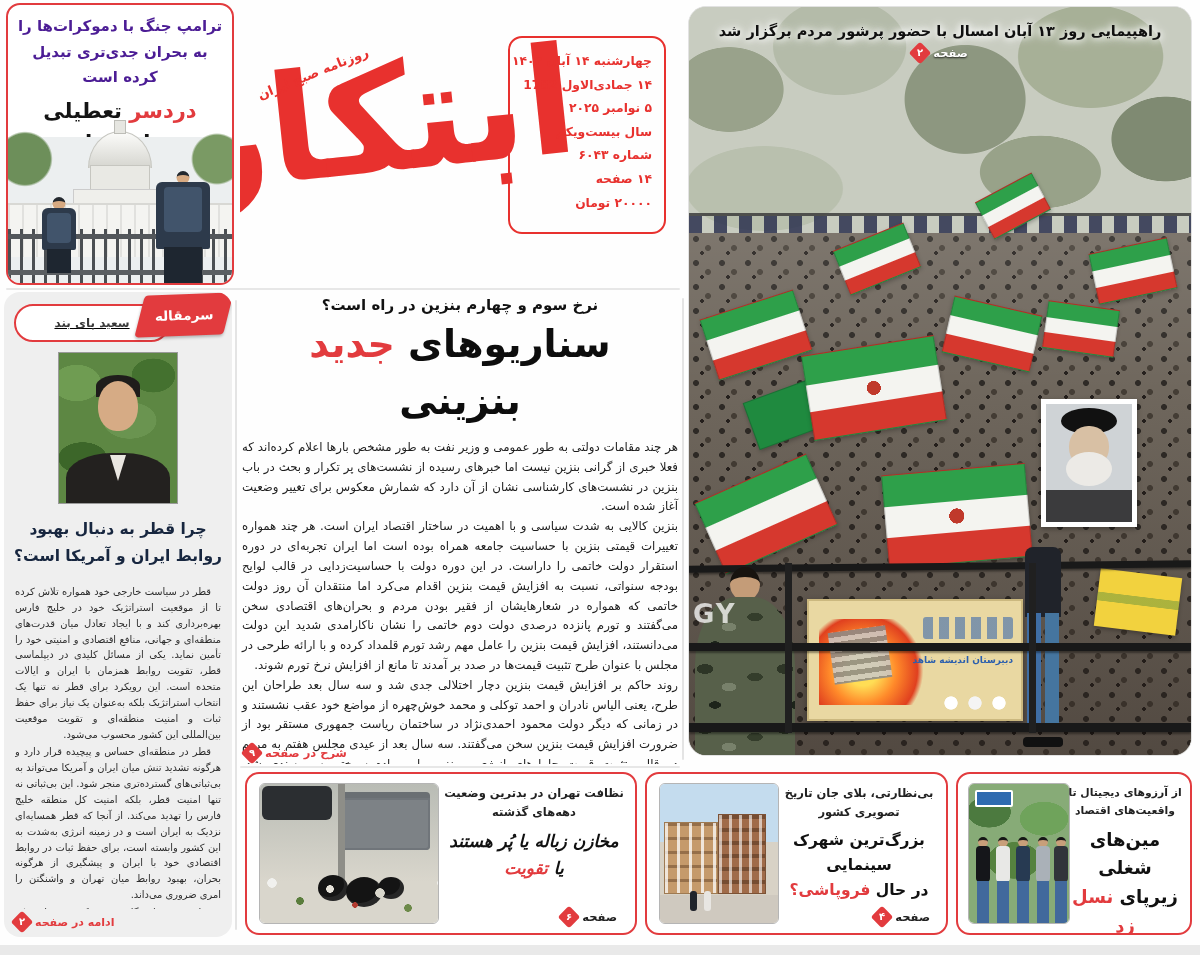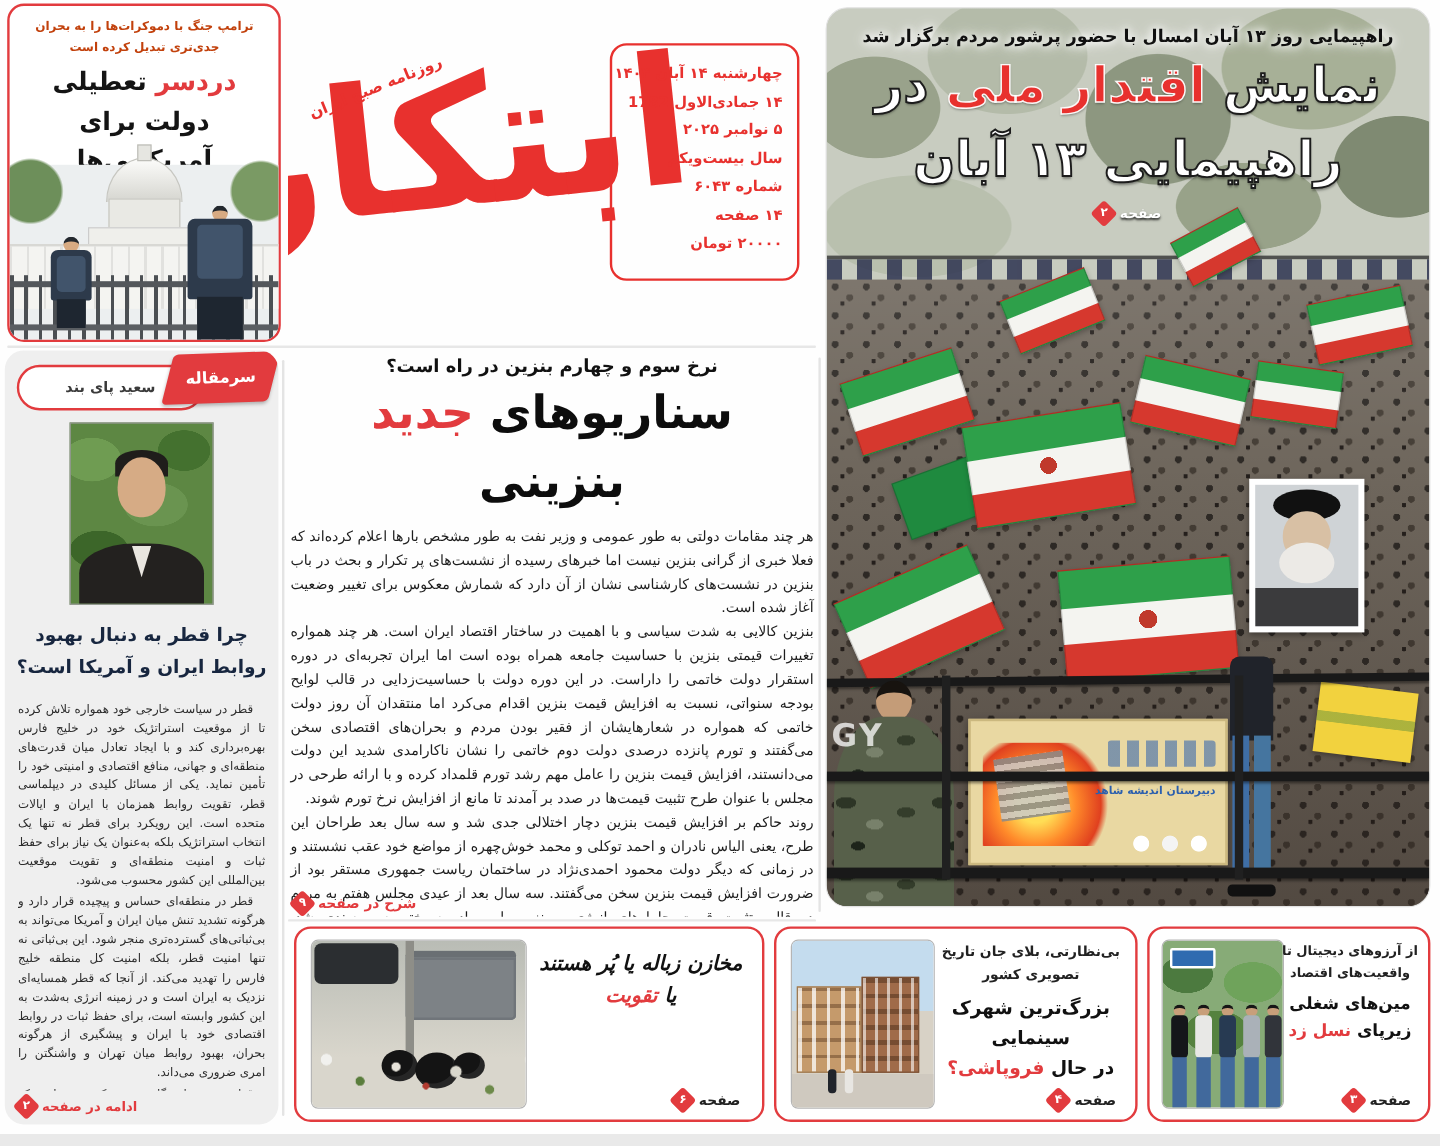--- a/index.html
+++ b/index.html
@@ -16,21 +16,21 @@
   .diamond-badge{width:16px;height:16px;background:#e23b3e;border-radius:3px;transform:rotate(45deg);
     display:flex;align-items:center;justify-content:center;flex:0 0 auto;}
   .diamond-badge span{transform:rotate(-45deg);color:#fff;font-size:10px;font-weight:bold;line-height:1;}
   .sep-v{position:absolute;width:2px;background:#e4e4e4;border-radius:2px;}
   .sep-h{position:absolute;height:2px;background:#e7e7e7;border-radius:2px;}
   .bottom-strip{left:0;top:945px;width:1200px;height:10px;background:#e9e9e9;}
 
   
   .box-capitol{left:6px;top:3px;width:224px;height:278px;border:2px solid #e23b3e;border-radius:14px;
     overflow:hidden;background:#fff;}
-  .box-capitol .kicker{font-size:10px;line-height:1.7;color:#c2410c;padding:9px 8px 0;}
+  .box-capitol .kicker{font-size:15px;line-height:1.7;color:#4c1d95;padding:9px 8px 0;}
   .box-capitol .hl{font-size:21px;font-weight:bold;color:#141414;text-align:center;line-height:1.55;
     padding:4px 6px 0;}
   .box-capitol .badge-row{padding:4px 0 4px 0;justify-content:flex-start;direction:rtl;padding-right:92px;}
   .capitol-photo{position:absolute;left:0;right:0;bottom:0;height:146px;background:#eceff0;}
   .cp-tree{position:absolute;border-radius:50%;}
   .cp-bldg{position:absolute;left:0;right:0;bottom:26px;height:52px;background:#f4f4f1;
     background-image:repeating-linear-gradient(90deg,rgba(0,0,0,.08) 0 2px,transparent 2px 14px);
     border-top:2px solid #d8d8d4;}
   .cp-base{position:absolute;left:50%;bottom:78px;width:92px;height:14px;transform:translateX(-50%);
     background:#efefeb;border:1px solid #ccc;}
@@ -47,21 +47,21 @@
   .officer{position:absolute;}
   .off-head{position:absolute;left:50%;top:0;transform:translateX(-50%);width:13px;height:13px;border-radius:50%;
     background:#d7aa82;border-top:4px solid #23282e;box-sizing:border-box;}
   .off-torso{position:absolute;left:0;right:0;top:11px;bottom:30%;background:#2d3a4b;border-radius:6px 6px 2px 2px;}
   .off-vest{position:absolute;left:15%;right:15%;top:16px;height:40%;background:#41546b;border-radius:4px;}
   .off-legs{position:absolute;left:15%;right:15%;bottom:0;height:32%;background:#1e2630;}
 
   
   .box-editorial{left:4px;top:292px;width:228px;height:645px;background:#efefef;border-radius:16px;overflow:hidden;}
   .ed-pill{position:absolute;left:10px;top:12px;width:152px;height:34px;background:#fff;border:2px solid #e23b3e;
-    border-radius:20px;display:flex;align-items:center;justify-content:center;}
+    border-radius:20px;display:flex;align-items:center;justify-content:center;text-decoration:underline;}
   .ed-author{font-size:12px;font-weight:bold;color:#3a3a3a;}
   .ed-ribbon{position:absolute;right:4px;top:2px;width:88px;height:42px;background:#e23b3e;
     transform:skewX(-16deg) rotate(-2deg);border-radius:4px;display:flex;align-items:center;justify-content:center;
     box-shadow:0 2px 3px rgba(0,0,0,.25);}
   .ed-ribbon span{transform:skewX(16deg);color:#fff;font-size:13.5px;font-weight:bold;}
   .ed-photo{position:absolute;left:50%;top:60px;transform:translateX(-50%);width:118px;height:150px;
     border:1px solid #9a9a9a;background:#5d8743;overflow:hidden;
     background-image:radial-gradient(ellipse 40px 30px at 15% 20%,#6f9c52 60%,transparent 61%),
       radial-gradient(ellipse 36px 28px at 80% 15%,#44712f 60%,transparent 61%),
       radial-gradient(ellipse 44px 30px at 60% 45%,#6a9450 60%,transparent 61%),
@@ -142,21 +142,21 @@
     background-image:repeating-linear-gradient(90deg,rgba(255,255,255,.6) 0 3px,transparent 3px 10px),
       repeating-linear-gradient(rgba(40,20,5,.35) 0 4px,transparent 4px 13px);border:1px solid #7c5236;}
   .cin-street{position:absolute;left:0;right:0;bottom:0;height:28px;background:#cfc9bf;}
   .cin-p1,.cin-p2{position:absolute;bottom:12px;width:7px;height:20px;border-radius:3px;}
   .cin-p1{left:30px;background:#20242b;}
   .cin-p2{left:44px;background:#e8e6e2;}
 
   .box-jobs{left:956px;width:236px;}
   .box-jobs .sb-photo{left:10px;width:100px;}
   .box-jobs .sb-text{right:6px;width:118px;}
-  .box-jobs .sb-hl{font-size:14px;}
+  .box-jobs .sb-hl{font-size:18px;}
   .jobs-scene{width:100%;height:100%;background:#87ab77;position:relative;
     background-image:radial-gradient(ellipse 36px 26px at 20% 20%,#4c7a3f 60%,transparent 61%),
       radial-gradient(ellipse 40px 28px at 75% 25%,#6fa35b 60%,transparent 61%),
       radial-gradient(ellipse 44px 30px at 45% 55%,#55823f 60%,transparent 61%);}
   .jb-sign{position:absolute;left:6px;top:6px;width:34px;height:13px;background:#2f6bb0;border:2px solid #fff;border-radius:2px;}
   .jb-person{position:absolute;bottom:0;width:16px;height:86px;}
   .jb-head{position:absolute;left:50%;top:0;transform:translateX(-50%);width:10px;height:10px;border-radius:50%;
     background:#c89f7a;border-top:3px solid #161616;box-sizing:border-box;}
   .jb-top{position:absolute;left:1px;right:1px;top:9px;height:36px;border-radius:4px;}
   .jb-legs{position:absolute;left:2px;right:2px;top:44px;bottom:0;background:#41699c;}
@@ -404,21 +404,20 @@
       <div class="leg2"></div>
       <div class="shoe"></div>
     </div>
     <div class="r-bar rb2"></div>
     <div class="r-bar rb3"></div>
     <div class="r-post rp1"></div>
     <div class="r-post rp2"></div>
     <div class="r-gy">GY</div>
     <div class="r-overlay">
       <div class="r-kicker">راهپیمایی روز ۱۳ آبان امسال با حضور پرشور مردم برگزار شد</div>
-      <div class="r-hl"><span>نمایش </span><span class="red-out">اقتدار ملی</span><span> در</span><br><span>راهپیمایی ۱۳ آبان</span></div>
       <div class="r-badge">
         <span class="lbl">صفحه</span>
         <span class="diamond-badge">
             <span>۲</span>
           </span>
       </div>
     </div>
   </div>
 
   <div class="small-box box-trash">
@@ -427,20 +426,21 @@
         <div class="tr-car"></div>
         <div class="tr-dump"></div>
         <div class="tr-pole"></div>
         <div class="tr-bag" style="left:58px;bottom:22px;width:30px;height:26px;"></div>
         <div class="tr-bag" style="left:86px;bottom:16px;width:36px;height:30px;"></div>
         <div class="tr-bag" style="left:118px;bottom:24px;width:26px;height:22px;"></div>
         <div class="tr-litter"></div>
       </div>
     </div>
     <div class="sb-text">
+      <div class="sb-kicker">نظافت تهران در بدترین وضعیت دهه‌های گذشته</div>
       <div class="sb-hl" style="margin-top:6px;"><span>مخازن زباله یا پُر هستند</span><br><span>یا </span><span class="red">تقویت</span></div>
       <div class="sb-badge">
         <span class="badge-label">صفحه</span>
         <span class="diamond-badge">
             <span>۶</span>
           </span>
       </div>
     </div>
   </div>
 

